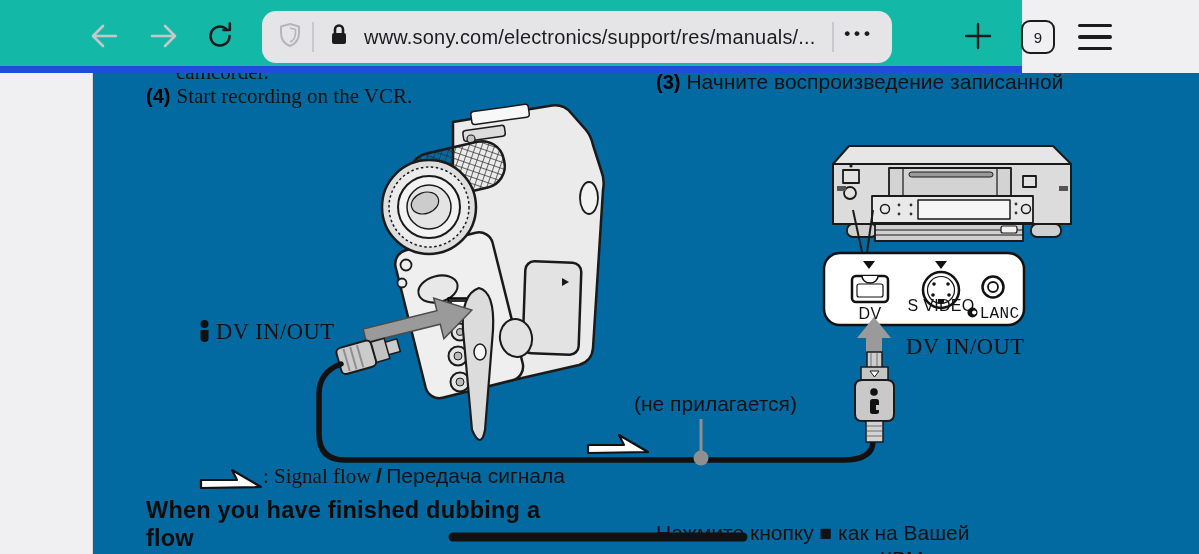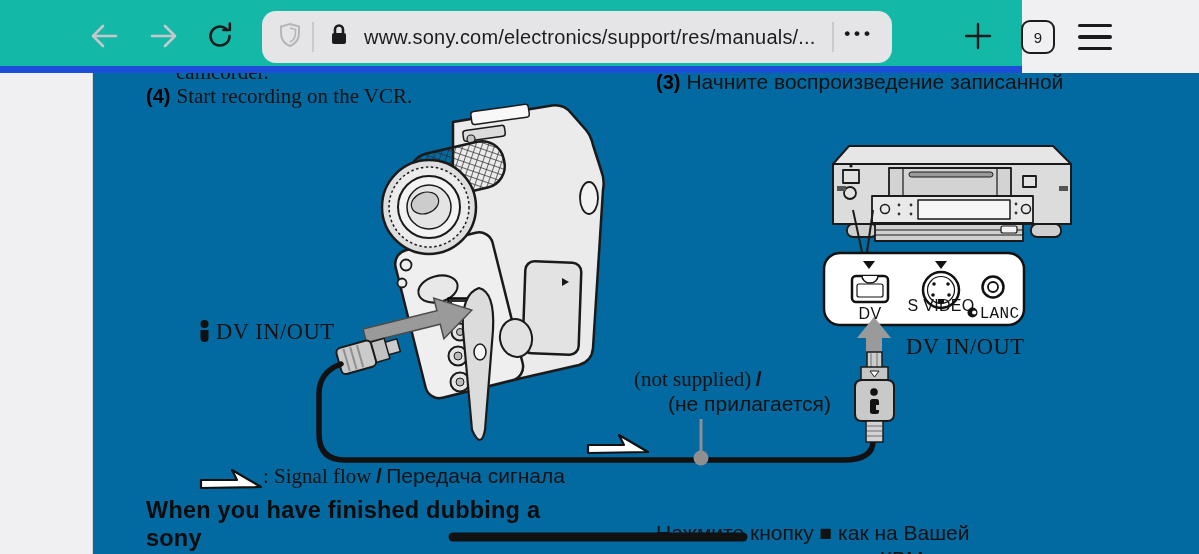--- a/index.html
+++ b/index.html
@@ -268,46 +268,42 @@
       <svg width="13" height="27" viewBox="0 0 13 27">
             <circle cx="6.5" cy="8" r="4" fill="#111"></circle>
             <path d="M2.5,14 h8 v8 q0,4 -4,4 q-4,0 -4,-4 Z" fill="#111"></path>
           </svg>
     </span>
     <span class="dvlabel">DV IN/OUT</span>
   </div>
 
   <div class="abs dvlabel" style="left:813px; top:261px;">DV IN/OUT</div>
 
-  <div class="abs" style="left:541px; top:294px;">
-    <span class="serif">(not supplied)</span>
-    <span class="sans bslash">/</span>
-  </div>
-  <div class="abs sans" style="left:541px; top:319px;margin-left:34px;">(не прилагается)</div>
+  <div class="abs sans" style="left:541px; top:319px;">(не прилагается)</div>
 
   <div class="abs portlabel" style="left:737px; top:232px; width:80px;">DV</div>
   <div class="abs portlabel" style="left:808px; top:224px; width:80px;">S VIDEO</div>
   <div class="abs portlabel" style="left:860px; top:232px; width:80px;font-family:Liberation Mono, monospace;">
     <span>
       <svg width="11" height="11" viewBox="0 0 11 11">
             <circle cx="5.5" cy="5.5" r="5" fill="#111"></circle>
             <circle cx="7.2" cy="5.5" r="2.1" fill="#fff"></circle>
           </svg>
     </span>
     <span>LANC</span>
   </div>
 
   <div class="abs head" style="left:53px; top:423px;">When you have finished dubbing a</div>
 
   <div class="abs" style="left:170px; top:391px;">
     <span class="serif">: Signal flow</span>
     <span class="sans bslash">/</span>
     <span class="sans">Передача сигнала</span>
   </div>
-  <div class="abs head" style="left:53px; top:451px;">sony</div>
+  <div class="abs head" style="left:53px; top:451px;">flow</div>
 
   <div class="abs sans" style="left:563px; top:448px;">Нажмите кнопку ■ как на Вашей</div>
   <div class="abs sans" style="left:563px; top:474px;">видеокамере, так и на КВМ.</div>
 
   <svg class="art-top" width="1107" height="481" viewBox="92 73 1107 481">
     <line x1="452" y1="537" x2="742" y2="537" stroke="#111" stroke-width="9" stroke-linecap="round"></line>
   </svg>
 
 </div>
 </div>

